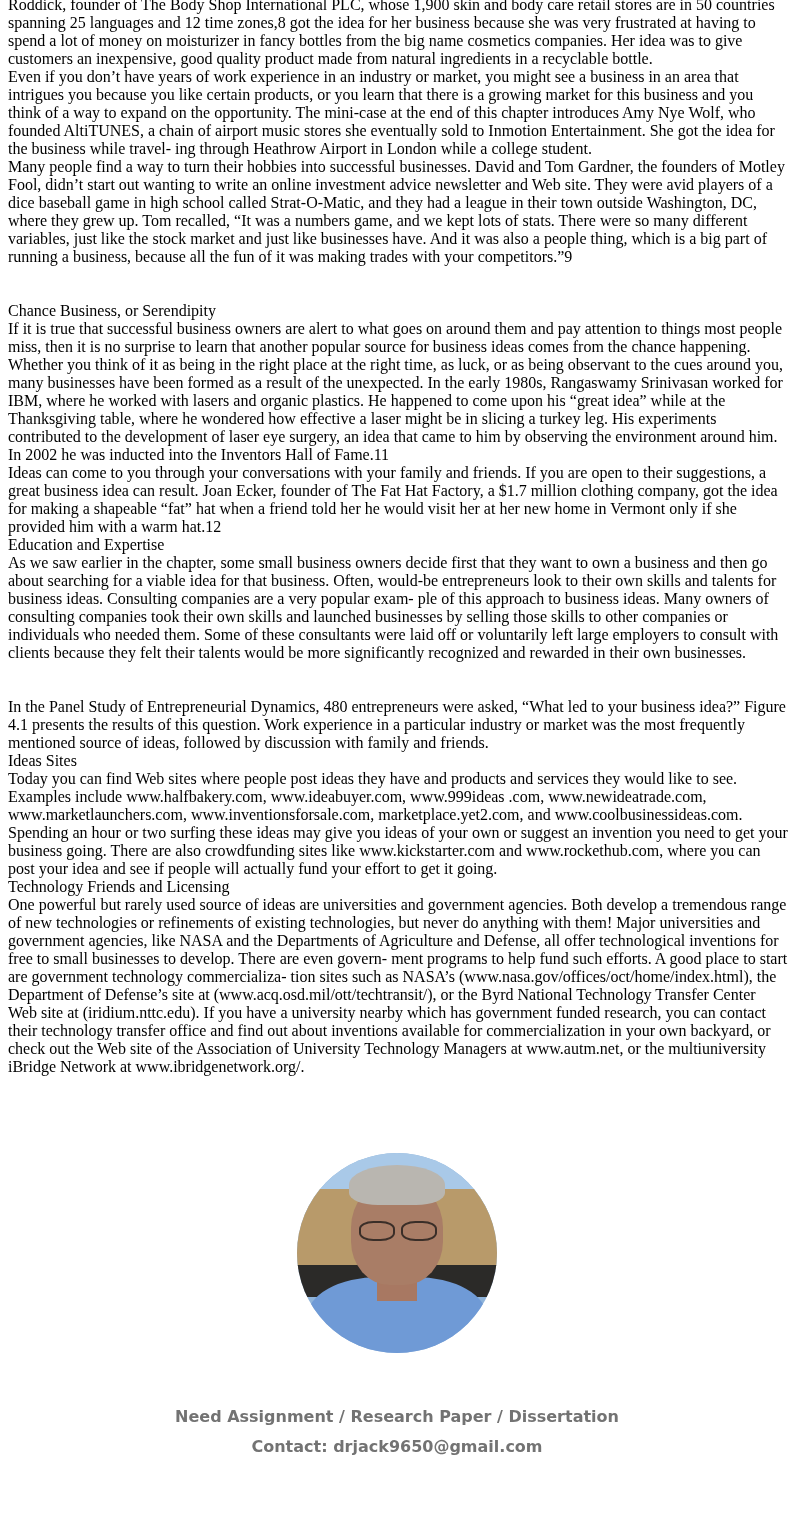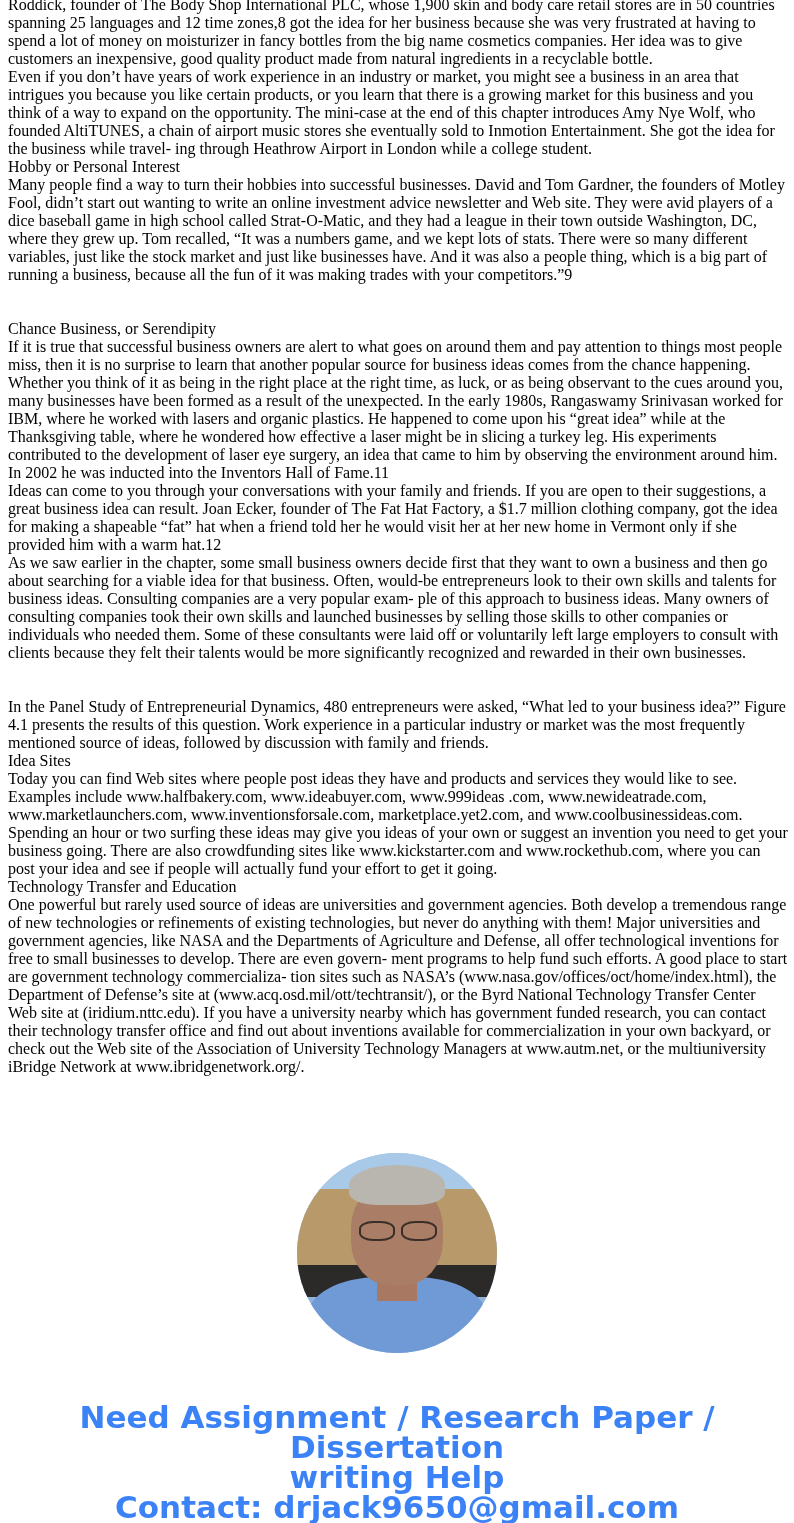--- a/index.html
+++ b/index.html
@@ -21,56 +21,55 @@
   .avatar .bg-dark { position:absolute; left:0; top:56%; width:100%; height:16%; background:#2b2a28; }
   .avatar .shirt { position:absolute; left:5%; top:62%; width:90%; height:50%; background:#6f9ad6; border-radius: 40% 40% 0 0; }
   .avatar .neck { position:absolute; left:40%; top:60%; width:20%; height:14%; background:#a87862; }
   .avatar .face { position:absolute; left:27%; top:14%; width:46%; height:52%; background:#a97d66; border-radius: 45% 45% 42% 42%; }
   .avatar .hair { position:absolute; left:26%; top:6%; width:48%; height:20%; background:#b9b6b0; border-radius: 50% 50% 30% 30%; }
   .avatar .glasses-l, .avatar .glasses-r { position:absolute; top:34%; width:16%; height:8%; border:2px solid #3a2e28; border-radius: 40%; }
   .avatar .glasses-l { left:31%; }
   .avatar .glasses-r { left:52%; }
   .footer {
     position: absolute; left: 0; top: 1402px; width: 794px; text-align: center;
-    font-family: "DejaVu Sans", sans-serif; font-weight: bold; font-size: 31px; line-height: 30px; color: #3b82f6;
+    font-family: "DejaVu Sans", sans-serif; font-weight: bold; font-size: 16px; line-height: 30px; color: #737373;
   }
   .footer div { margin: 0; }
 </style>
 </head>
 <body>
 
 <div class="doc">
   <p>Roddick, founder of The Body Shop International PLC, whose 1,900 skin and body care retail stores are in 50 countries spanning 25 languages and 12 time zones,8 got the idea for her business because she was very frustrated at having to spend a lot of money on moisturizer in fancy bottles from the big name cosmetics companies. Her idea was to give customers an inexpensive, good quality product made from natural ingredients in a recyclable bottle.</p>
   <p>Even if you don’t have years of work experience in an industry or market, you might see a business in an area that intrigues you because you like certain products, or you learn that there is a growing market for this business and you think of a way to expand on the opportunity. The mini-case at the end of this chapter introduces Amy Nye Wolf, who founded AltiTUNES, a chain of airport music stores she eventually sold to Inmotion Entertainment. She got the idea for the business while travel- ing through Heathrow Airport in London while a college student.</p>
-  <h3>Hobby or Personal Interest</h3>
   <p>Many people find a way to turn their hobbies into successful businesses. David and Tom Gardner, the founders of Motley Fool, didn’t start out wanting to write an online investment advice newsletter and Web site. They were avid players of a dice baseball game in high school called Strat-O-Matic, and they had a league in their town outside Washington, DC, where they grew up. Tom recalled, “It was a numbers game, and we kept lots of stats. There were so many different variables, just like the stock market and just like businesses have. And it was also a people thing, which is a big part of running a business, because all the fun of it was making trades with your competitors.”9</p>
   <div class="gap"></div>
   <h3>Chance Business, or Serendipity</h3>
   <p>If it is true that successful business owners are alert to what goes on around them and pay attention to things most people miss, then it is no surprise to learn that another popular source for business ideas comes from the chance happening. Whether you think of it as being in the right place at the right time, as luck, or as being observant to the cues around you, many businesses have been formed as a result of the unexpected. In the early 1980s, Rangaswamy Srinivasan worked for IBM, where he worked with lasers and organic plastics. He happened to come upon his “great idea” while at the Thanksgiving table, where he wondered how effective a laser might be in slicing a turkey leg. His experiments contributed to the development of laser eye surgery, an idea that came to him by observing the environment around him. In 2002 he was inducted into the Inventors Hall of Fame.11</p>
   <p>Ideas can come to you through your conversations with your family and friends. If you are open to their suggestions, a great business idea can result. Joan Ecker, founder of The Fat Hat Factory, a $1.7 million clothing company, got the idea for making a shapeable “fat” hat when a friend told her he would visit her at her new home in Vermont only if she provided him with a warm hat.12</p>
+  <h3>Education and Expertise</h3>
   <p>As we saw earlier in the chapter, some small business owners decide first that they want to own a business and then go about searching for a viable idea for that business. Often, would-be entrepreneurs look to their own skills and talents for business ideas. Consulting companies are a very popular exam- ple of this approach to business ideas. Many owners of consulting companies took their own skills and launched businesses by selling those skills to other companies or individuals who needed them. Some of these consultants were laid off or voluntarily left large employers to consult with clients because they felt their talents would be more significantly recognized and rewarded in their own businesses.</p>
   <div class="gap"></div>
   <p>In the Panel Study of Entrepreneurial Dynamics, 480 entrepreneurs were asked, “What led to your business idea?” Figure 4.1 presents the results of this question. Work experience in a particular industry or market was the most frequently mentioned source of ideas, followed by discussion with family and friends.</p>
-  <h3>Idea Sites</h3>
+  <h3>Ideas Sites</h3>
   <p>Today you can find Web sites where people post ideas they have and products and services they would like to see. Examples include www.halfbakery.com, www.ideabuyer.com, www.999ideas .com, www.newideatrade.com, www.marketlaunchers.com, www.inventionsforsale.com, marketplace.yet2.com, and www.coolbusinessideas.com. Spending an hour or two surfing these ideas may give you ideas of your own or suggest an invention you need to get your business going. There are also crowdfunding sites like www.kickstarter.com and www.rockethub.com, where you can post your idea and see if people will actually fund your effort to get it going.</p>
-  <h3>Technology Transfer and Education</h3>
+  <h3>Technology Friends and Licensing</h3>
   <p>One powerful but rarely used source of ideas are universities and government agencies. Both develop a tremendous range of new technologies or refinements of existing technologies, but never do anything with them! Major universities and government agencies, like NASA and the Departments of Agriculture and Defense, all offer technological inventions for free to small businesses to develop. There are even govern- ment programs to help fund such efforts. A good place to start are government technology commercializa- tion sites such as NASA’s (www.nasa.gov/offices/oct/home/index.html), the Department of Defense’s site at (www.acq.osd.mil/ott/techtransit/), or the Byrd National Technology Transfer Center Web site at (iridium.nttc.edu). If you have a university nearby which has government funded research, you can contact their technology transfer office and find out about inventions available for commercialization in your own backyard, or check out the Web site of the Association of University Technology Managers at www.autm.net, or the multiuniversity iBridge Network at www.ibridgenetwork.org/.</p>
 </div>
 
 <div class="avatar-wrap" title="Author portrait">
   <div class="avatar">
     <div class="bg-sky"></div>
     <div class="bg-wall"></div>
     <div class="bg-dark"></div>
     <div class="shirt"></div>
     <div class="neck"></div>
     <div class="face"></div>
     <div class="hair"></div>
     <div class="glasses-l"></div>
     <div class="glasses-r"></div>
   </div>
 </div>
 
 <div class="footer">
   <div>Need Assignment / Research Paper / Dissertation</div>
-  <div>writing Help</div>
   <div>Contact: drjack9650@gmail.com</div>
 </div>
 
 </body></html>

